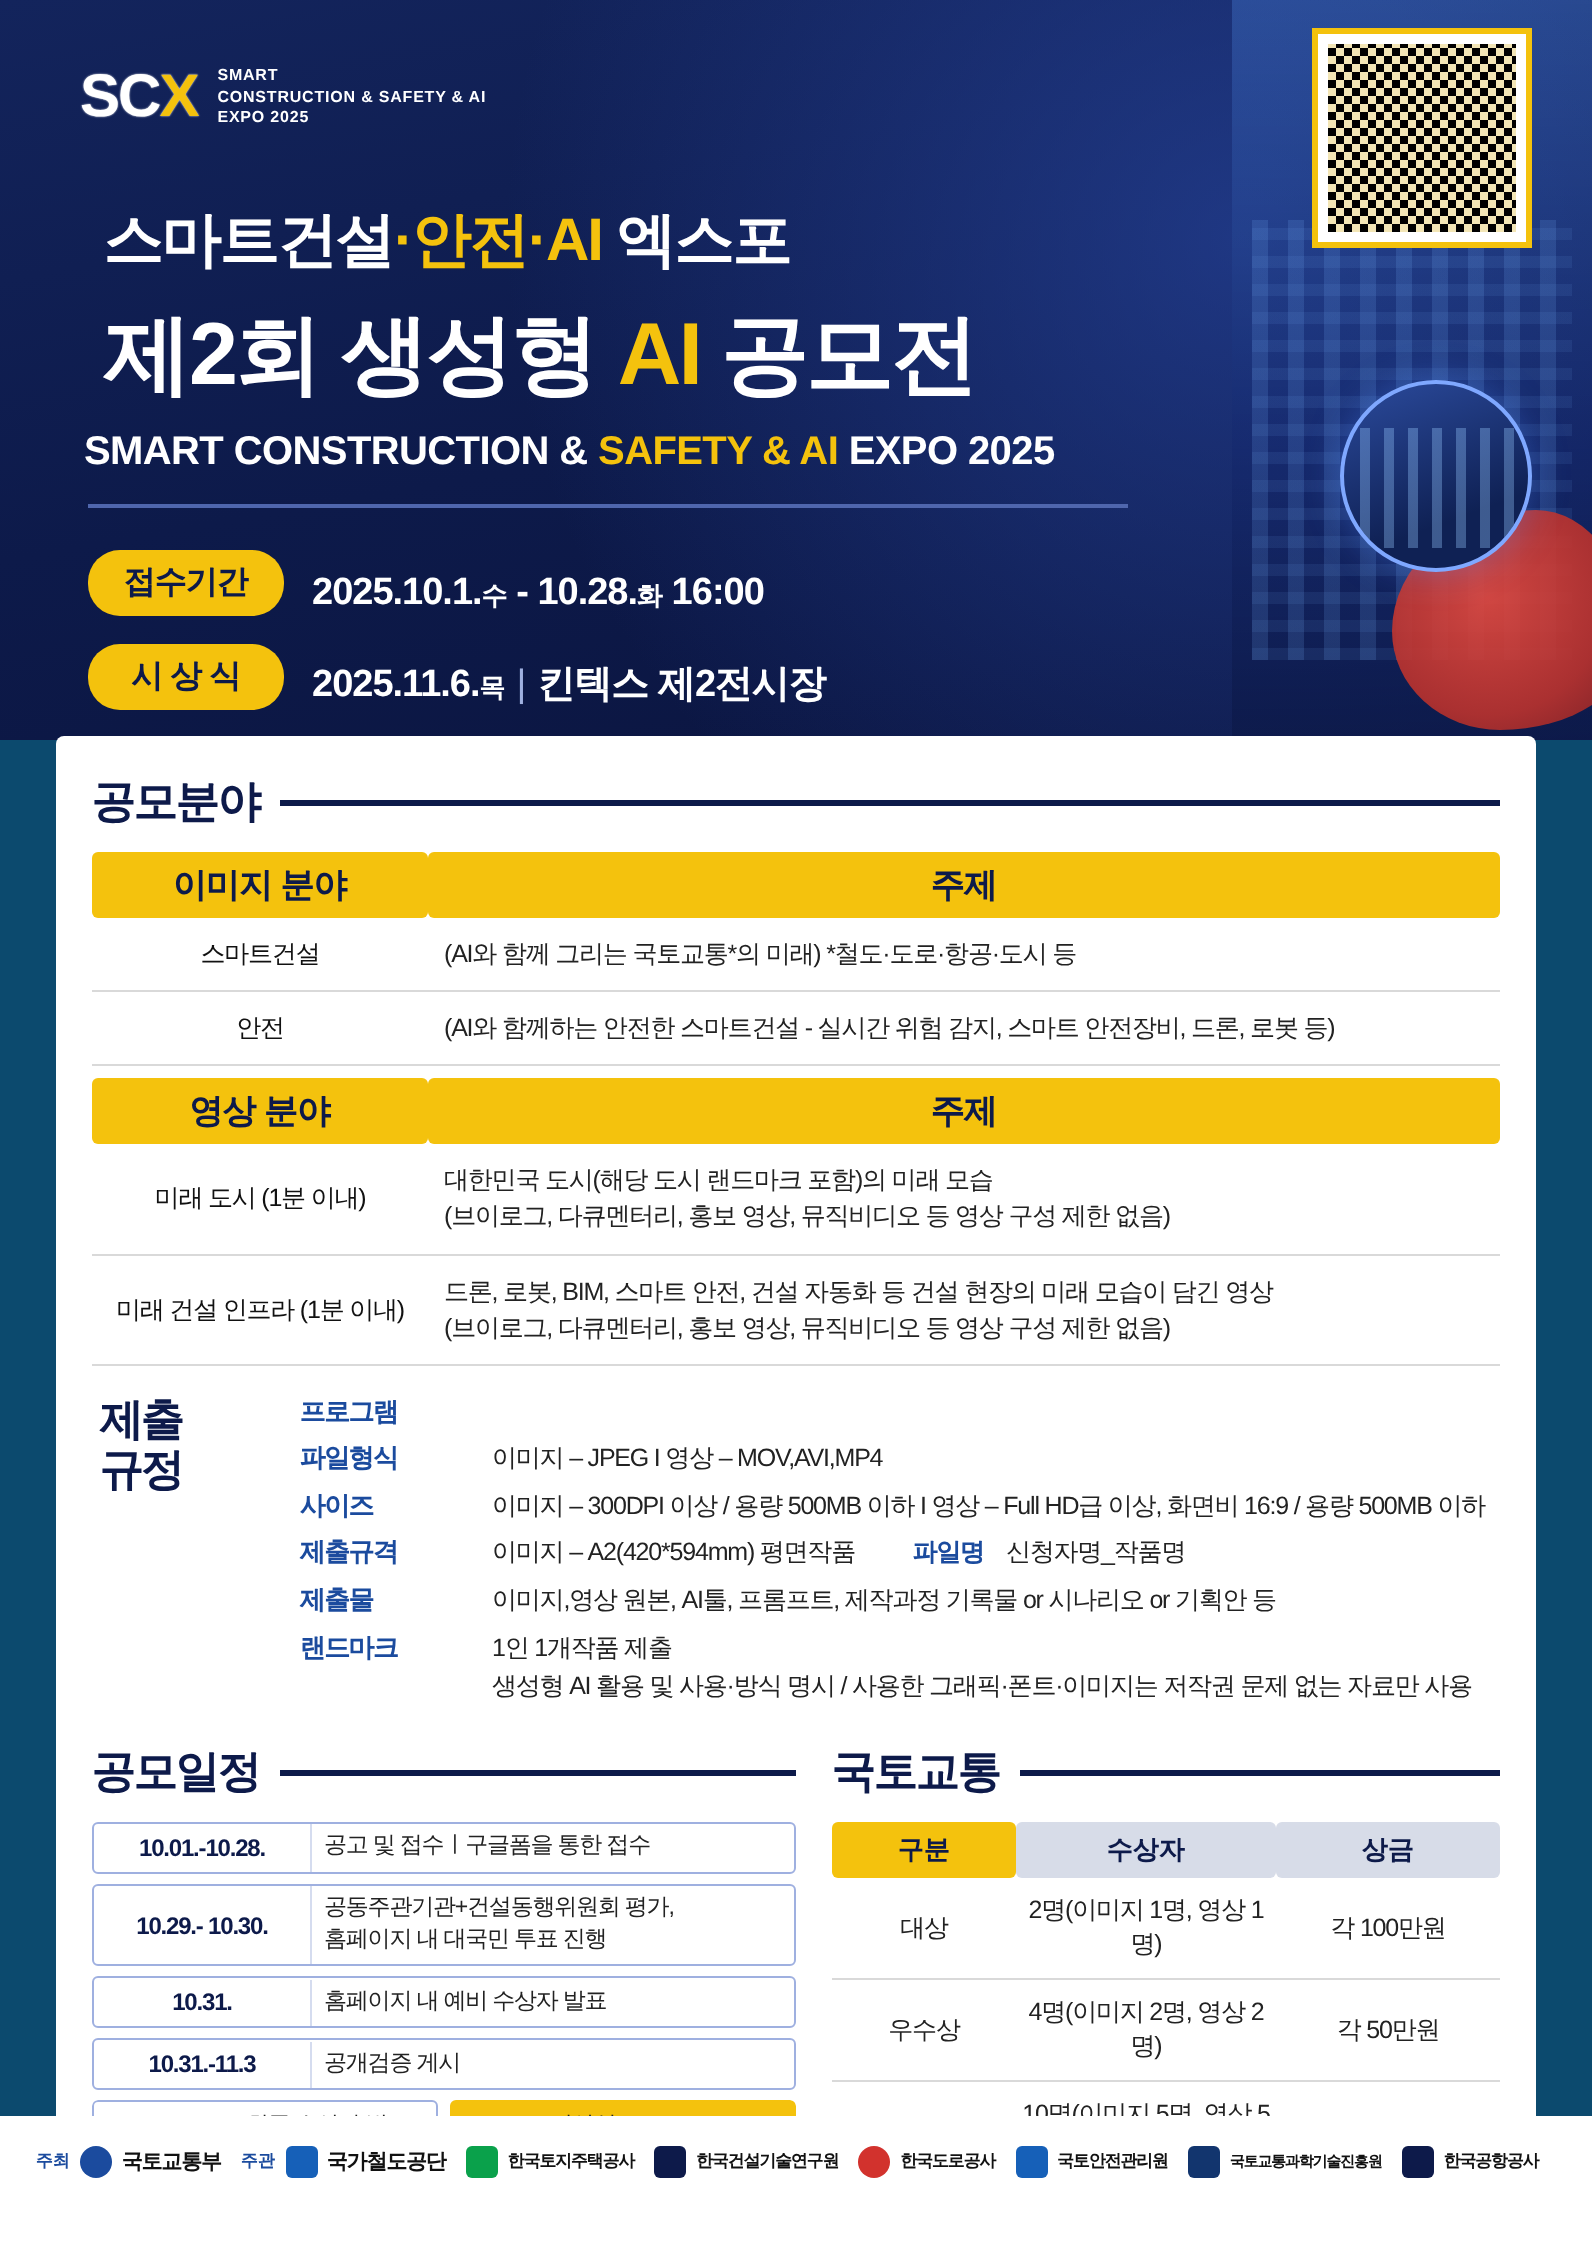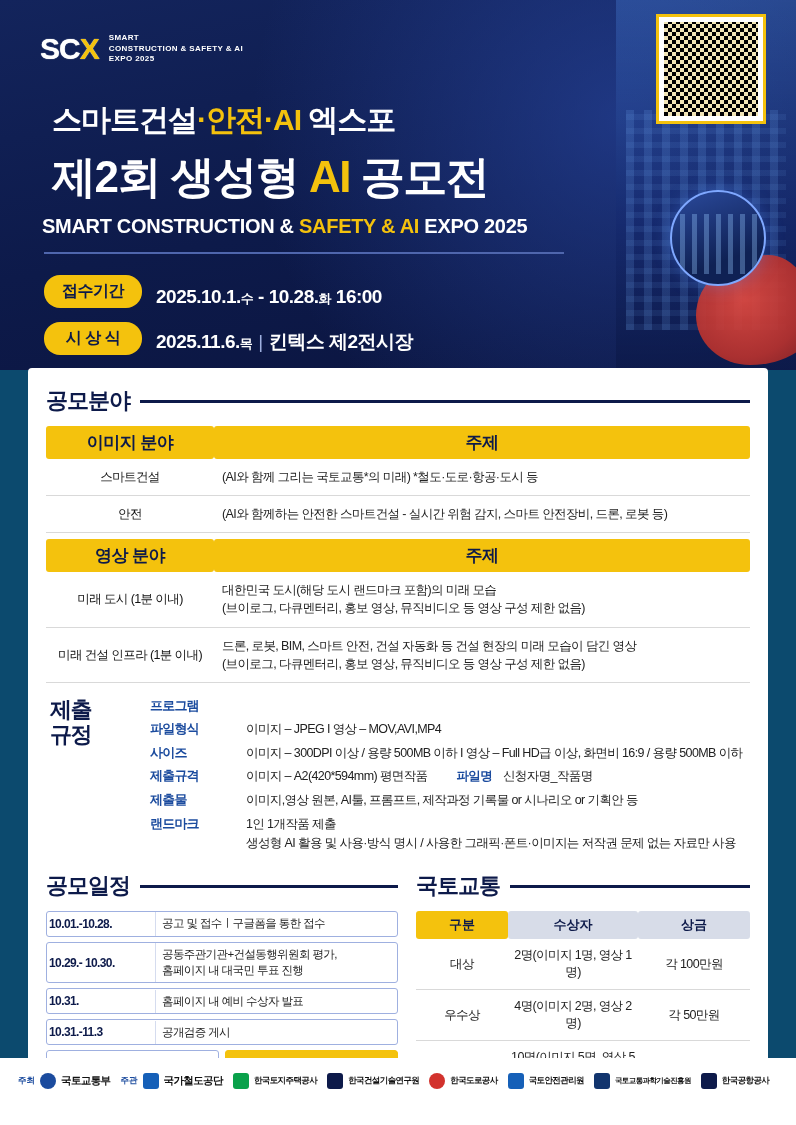--- a/index.html
+++ b/index.html
@@ -141,21 +141,21 @@
 
   
   .bottom{ display:flex; gap:18px; margin-top:12px; }
   .col-left{ width:352px; }
   .col-right{ flex:1; }
   .sched-row{
     display:flex; align-items:center; border:1px solid #9fb0e0; border-radius:3px;
     margin-bottom:5px; min-height:26px; overflow:hidden;
   }
   .sched-date{
-    width:108px; text-align:left; color:#0d1a4a; font-size:12px; font-weight:bold;
+    width:108px; text-align:center; color:#0d1a4a; font-size:12px; font-weight:bold;
     letter-spacing:-.6px; padding:4px 2px;
   }
   .sched-desc{
     flex:1; font-size:11.5px; color:#222; letter-spacing:-.6px; padding:4px 6px; line-height:1.35;
     border-left:1px solid #d5dcef;
   }
   .sched-row.tall{ min-height:40px; }
   .sched-row.split{ border:none; display:flex; gap:6px; }
   .sched-half{
     flex:1; display:flex; align-items:center; border:1px solid #9fb0e0; border-radius:3px; min-height:26px;

